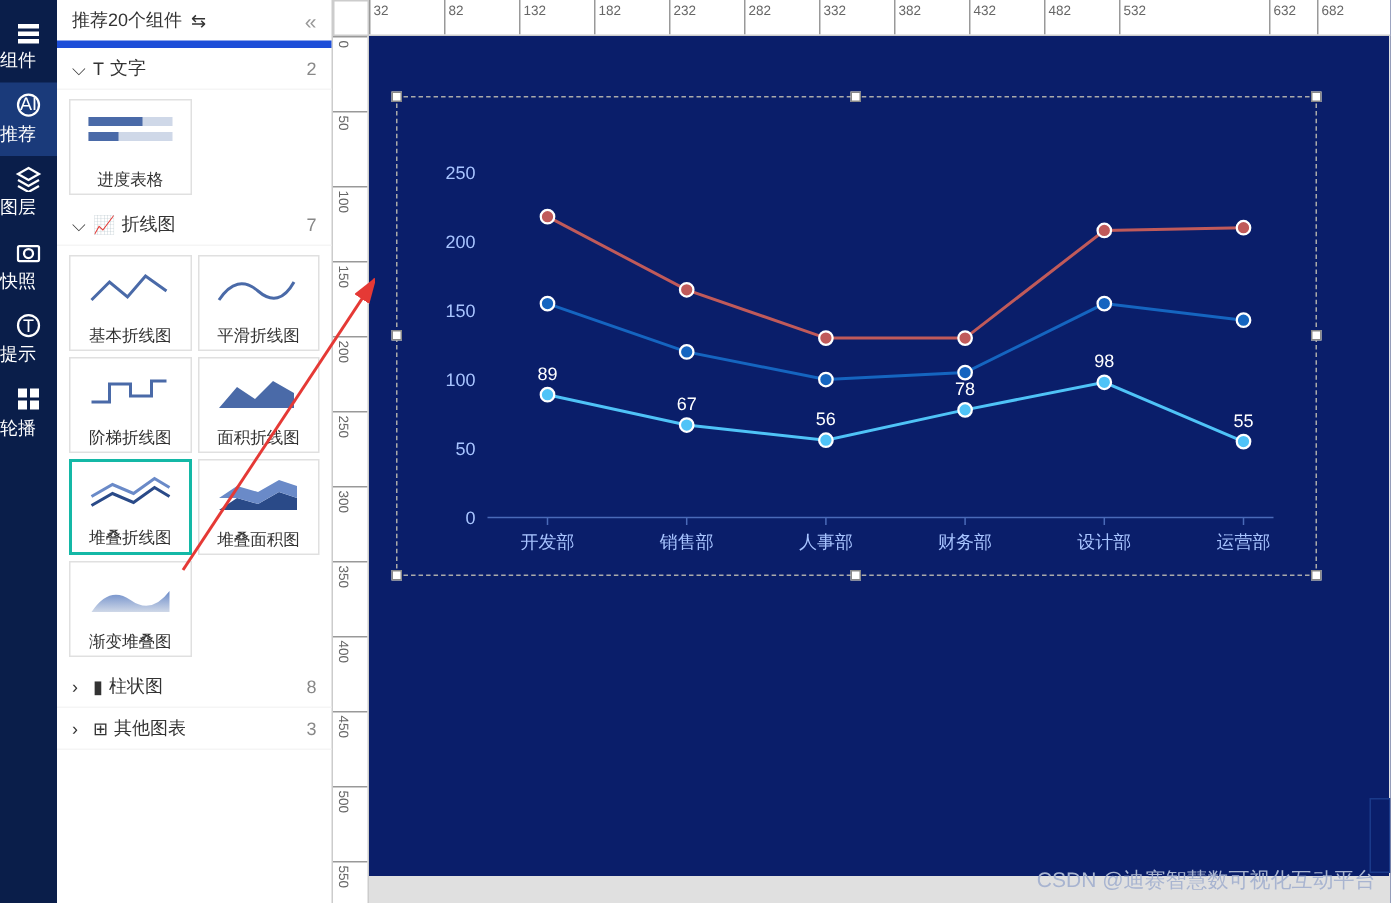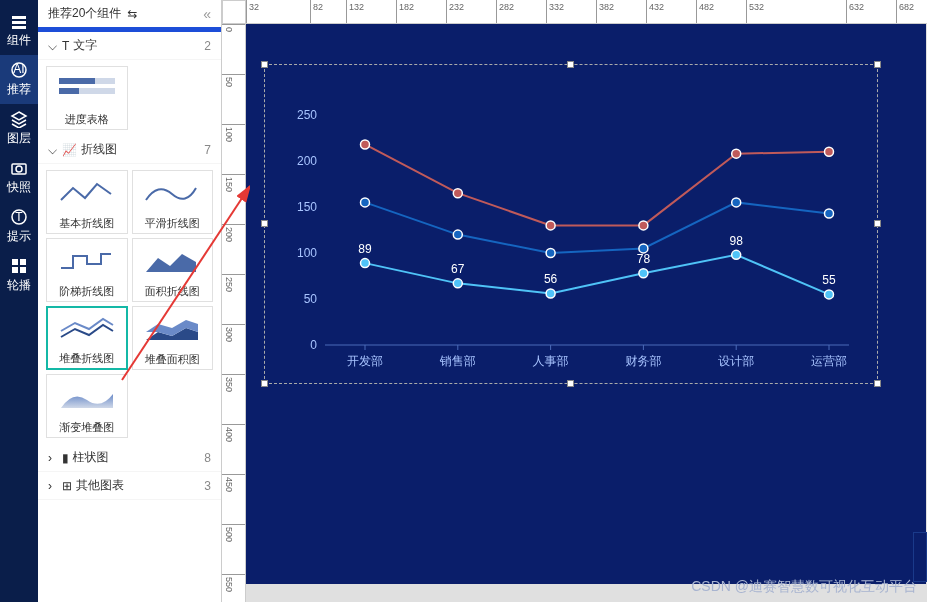--- a/index.html
+++ b/index.html
@@ -1,19 +1,19 @@
 <!DOCTYPE html>
 <html><head>
 <meta charset="utf-8">
 <style>
 *{margin:0;padding:0;box-sizing:border-box;font-family:"Microsoft YaHei",Arial,sans-serif;font-size:12px;}
 body{background:#f0f0f0;overflow:hidden;}
 .app{display:flex;width:927px;height:602px;position:relative;}
 .leftbar{width:38px;background:#0a1e4a;display:flex;flex-direction:column;align-items:center;padding-top:6px;color:#fff;}
-.leftbar .tab{width:38px;text-align:center;padding:6px 0;cursor:pointer;font-size:11px;}
+.leftbar .tab{width:38px;padding:6px 0;cursor:pointer;font-size:11px;}
 .leftbar .tab.active{background:#1a3a7a;}
 .leftbar .tab svg{width:18px;height:18px;display:block;margin:0 auto 2px;}
 .panel{width:184px;background:#fff;border-right:1px solid #ccc;display:flex;flex-direction:column;}
 .panel-header{height:32px;display:flex;align-items:center;padding:0 10px;border-bottom:5px solid #1d4ed8;color:#333;}
 .panel-header .swap{margin-left:6px;cursor:pointer;}
 .panel-header .collapse{margin-left:auto;cursor:pointer;font-size:14px;color:#999;}
 .group-header{height:28px;display:flex;align-items:center;padding:0 10px;cursor:pointer;color:#333;border-bottom:1px solid #f5f5f5;}
 .group-header .chev{width:10px;display:inline-block;}
 .group-header .gicon{margin:0 4px;}
 .group-header .cnt{margin-left:auto;color:#888;}
@@ -177,33 +177,33 @@
           <span class="gicon">⊞</span>
           <span>其他图表</span>
           <span class="cnt">3</span>
         </div>
       </div>
   </div>
 
   <div class="ruler-corner"></div>
   <div class="h-ruler" id="hruler">
       <div class="tick" style="left: 0px;">32</div>
-      <div class="tick" style="left: 64px;">82</div>
+      <div class="tick" style="left: 50px;">82</div>
       <div class="tick" style="left: 100px;">132</div>
       <div class="tick" style="left: 150px;">182</div>
       <div class="tick" style="left: 200px;">232</div>
       <div class="tick" style="left: 250px;">282</div>
       <div class="tick" style="left: 300px;">332</div>
       <div class="tick" style="left: 350px;">382</div>
       <div class="tick" style="left: 400px;">432</div>
       <div class="tick" style="left: 450px;">482</div>
       <div class="tick" style="left: 500px;">532</div>
       <div class="tick" style="left: 550px; margin-top: 24px;">582</div>
       <div class="tick" style="left: 600px;">632</div>
-      <div class="tick" style="left: 650px;">682</div>
+      <div class="tick" style="left: 632px;">682</div>
     </div>
   <div class="v-ruler" id="vruler">
       <div class="tick" style="top: 0px;">0</div>
       <div class="tick" style="top: 50px;">50</div>
       <div class="tick" style="top: 100px;">100</div>
       <div class="tick" style="top: 150px;">150</div>
       <div class="tick" style="top: 200px;">200</div>
       <div class="tick" style="top: 250px;">250</div>
       <div class="tick" style="top: 300px;">300</div>
       <div class="tick" style="top: 350px;">350</div>

